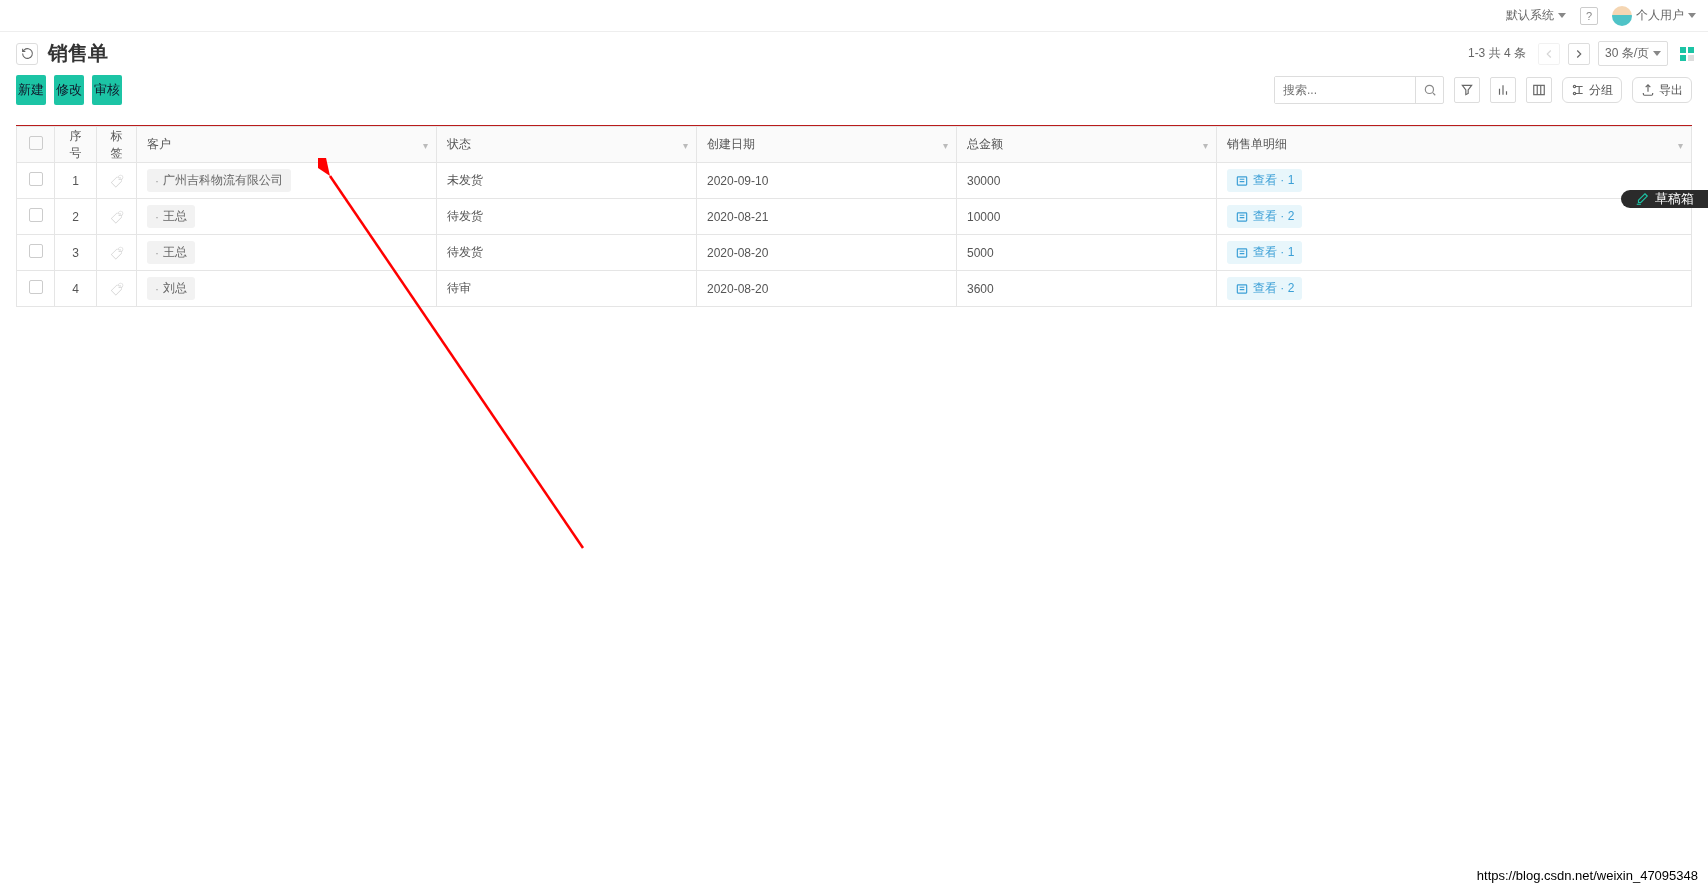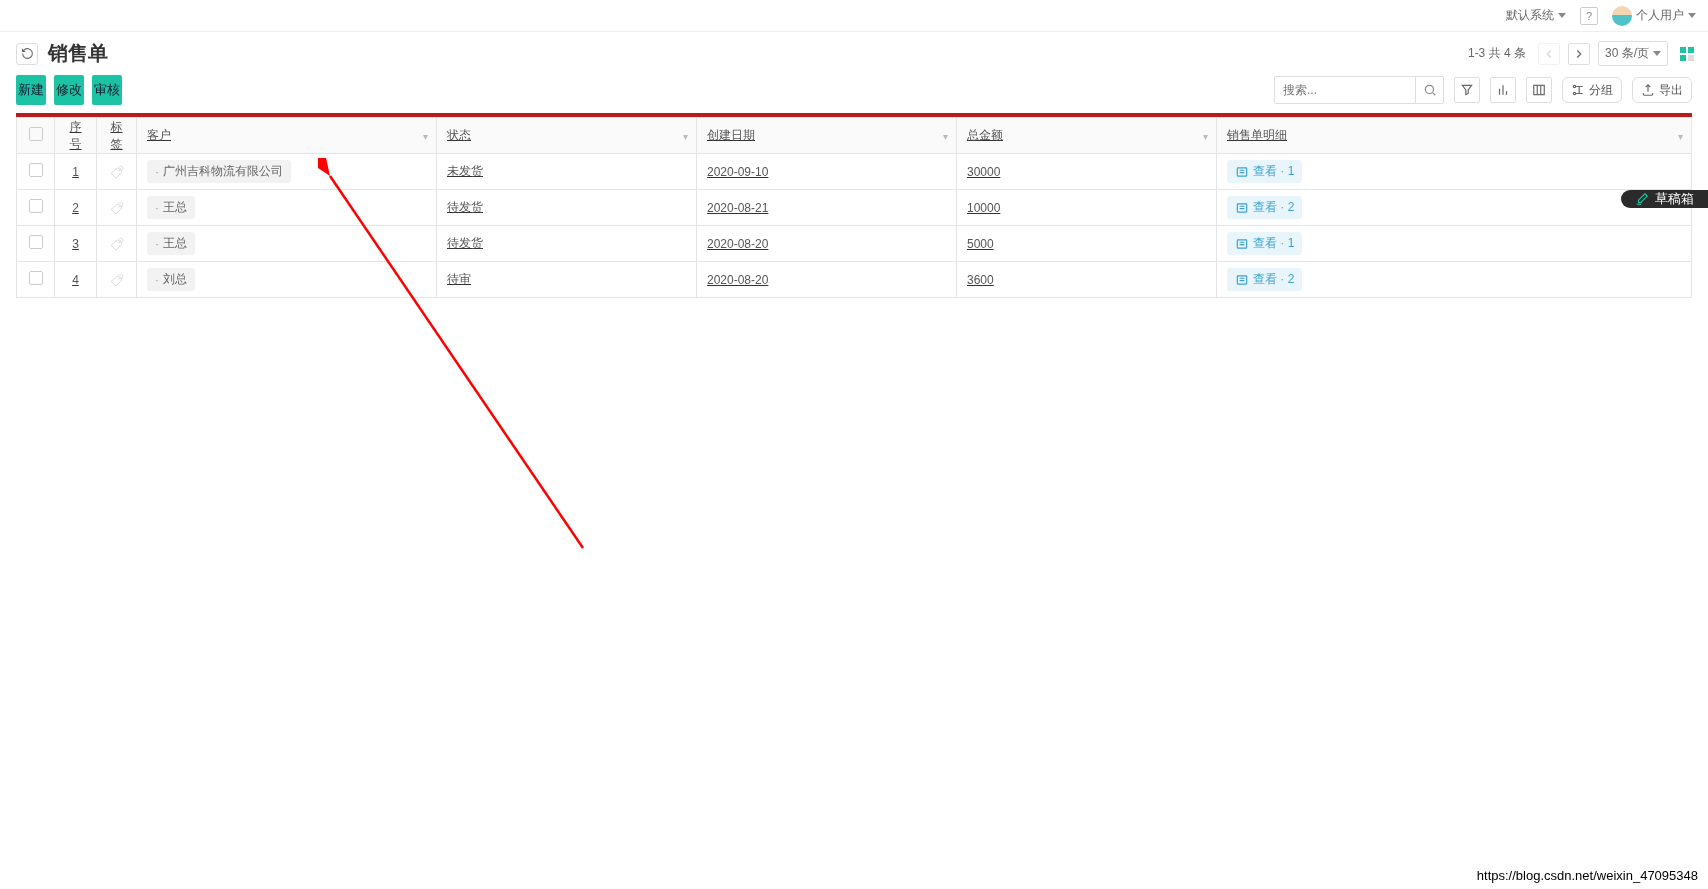--- a/index.html
+++ b/index.html
@@ -22,21 +22,21 @@
 .grid-icon { display: grid; grid-template-columns: 6px 6px; grid-template-rows: 6px 6px; gap: 2px; }
 .grid-icon span:nth-child(1){ background:#1cc4a5;} .grid-icon span:nth-child(2){ background:#1cc4a5;} .grid-icon span:nth-child(3){ background:#1cc4a5;} .grid-icon span:nth-child(4){ background:#ddd;}
 .toolbar { display: flex; align-items: center; padding: 8px 16px; gap: 8px; }
 .btn { background: #1cc4a5; color: #0f172a; border: none; padding: 6px 2px; font-size: 13px; border-radius: 2px; cursor: pointer; }
 .toolbar-right { margin-left: auto; display: flex; align-items: center; gap: 10px; }
 .search-wrap { display: flex; border: 1px solid #ddd; border-radius: 2px; height: 28px; }
 .search-input { border: none; outline: none; padding: 0 8px; width: 140px; font-size: 12px; }
 .search-btn { width: 28px; border-left: 1px solid #ddd; display: flex; align-items: center; justify-content: center; cursor: pointer; }
 .icon-btn { width: 26px; height: 26px; border: 1px solid #ddd; border-radius: 2px; display: flex; align-items: center; justify-content: center; cursor: pointer; color: #666; }
 .icon-text-btn { height: 26px; border: 1px solid #ddd; border-radius: 6px; display: flex; align-items: center; gap: 4px; padding: 0 8px; cursor: pointer; font-size: 12px; color: #555; }
-.table-wrap { border-top: 4px solid #b91c1c; margin: 0 16px; text-decoration: underline; }
+.table-wrap { border-top: 1px solid #b91c1c; margin: 12px 16px; }
 table { width: 100%; border-collapse: collapse; }
 th, td { border: 1px solid #e5e5e5; padding: 0 10px; height: 36px; text-align: left; font-weight: normal; font-size: 12px; color: #555; }
 th { background: #fafafa; position: relative; }
 .col-check { width: 38px; text-align: center; }
 .col-seq { width: 42px; text-align: center; }
 .col-tag { width: 40px; text-align: center; }
 .col-customer { width: 300px; }
 .col-status { width: 260px; }
 .col-date { width: 260px; }
 .col-amount { width: 260px; }

